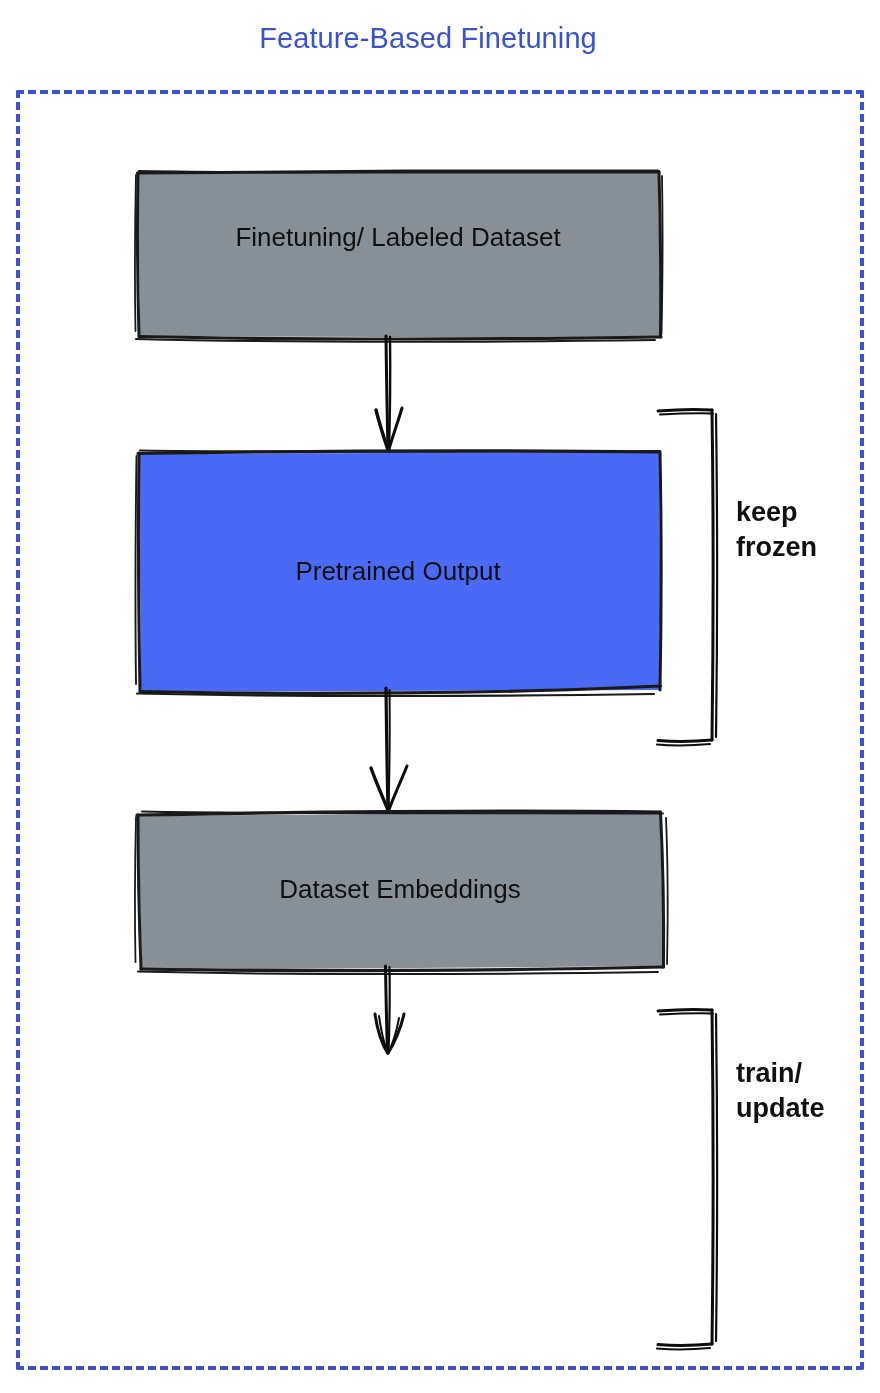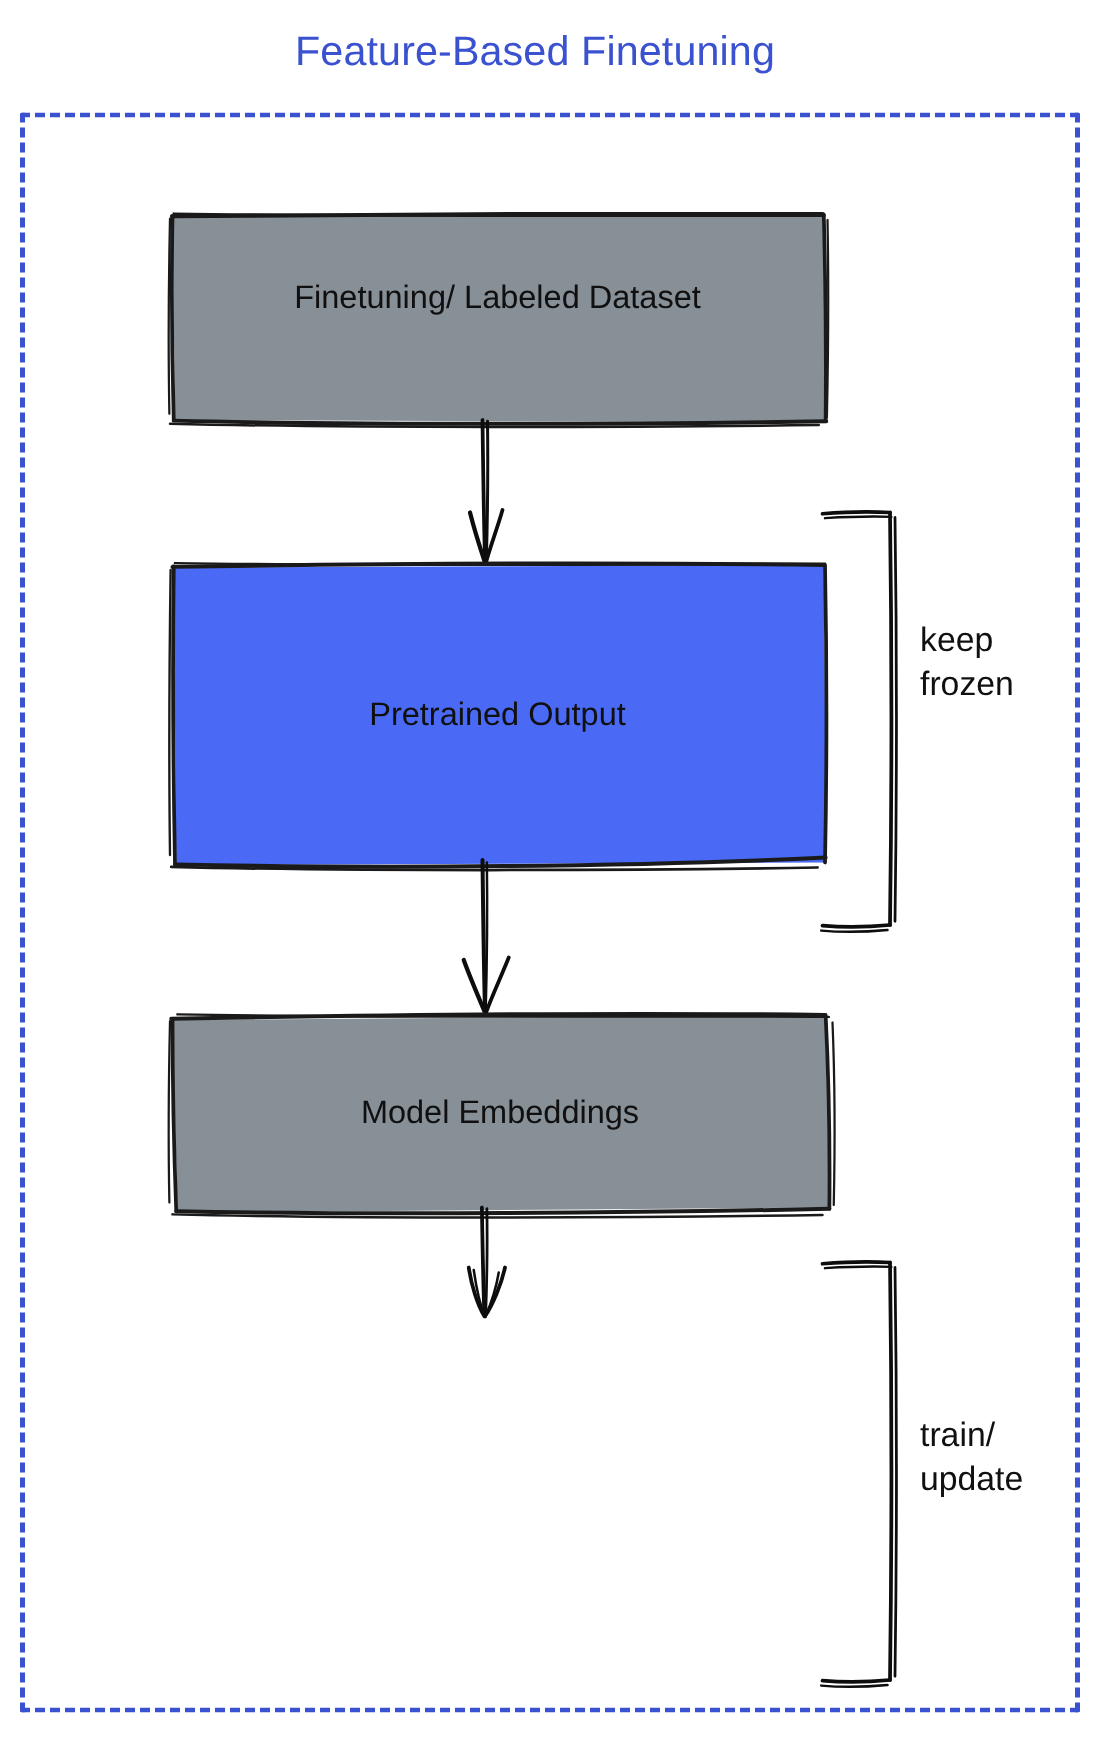--- a/index.html
+++ b/index.html
@@ -23,21 +23,21 @@
     height: 1393px;
   }
 
   
   .diagram-title {
     position: absolute;
     left: 0;
     top: 22px;
     width: 856px;
     text-align: center;
-    font-size: 33px;
+    font-size: 29px;
     font-weight: 400;
     letter-spacing: 0.1px;
     color: #3a51d0;
     white-space: nowrap;
   }
 
   
   .dashed-frame {
     position: absolute;
     left: 16px;
@@ -101,25 +101,25 @@
   }
   #bracket-frozen { left: 650px; top: 404px; width: 76px; height: 344px; }
   #bracket-train  { left: 650px; top: 1004px; width: 76px; height: 348px; }
 
   
   .side-label {
     position: absolute;
     color: #101010;
     font-size: 27px;
     line-height: 35px;
-    font-weight: 400;
+    font-weight: 700;
     white-space: pre;
   }
   #label-keep-frozen { left: 736px; top: 495px; }
-  #label-train-update { left: 736px; top: 1131px; }
+  #label-train-update { left: 736px; top: 1056px; }
 </style>
 </head>
 <body>
 
 <div id="canvas">
 
   <div class="diagram-title">Feature-Based Finetuning</div>
 
   <div class="dashed-frame"></div>
 
@@ -183,21 +183,21 @@
       <path d="M8,10 L530,6 L534,160 L12,164 Z" fill="#878f97"></path>
       <path d="M7,9 C170,6 375,4 530,6" fill="none" stroke="#1a1a1a" stroke-width="3.2" stroke-linecap="round"></path>
       <path d="M12,5.5 C178,8.5 378,6.5 533,7.5" fill="none" stroke="#1a1a1a" stroke-width="2" stroke-linecap="round"></path>
       <path d="M530.5,6 C533,56 534,110 533.5,161" fill="none" stroke="#1a1a1a" stroke-width="3" stroke-linecap="round"></path>
       <path d="M536,12 C538,60 538,112 537,158" fill="none" stroke="#1a1a1a" stroke-width="1.8" stroke-linecap="round"></path>
       <path d="M533.5,161 C382,164.5 168,166 11,163" fill="none" stroke="#1a1a1a" stroke-width="3.2" stroke-linecap="round"></path>
       <path d="M528,166 C372,168.5 152,169 8,165.5" fill="none" stroke="#1a1a1a" stroke-width="2" stroke-linecap="round"></path>
       <path d="M11,163 C9,110 8,56 8,9" fill="none" stroke="#1a1a1a" stroke-width="3" stroke-linecap="round"></path>
       <path d="M5.5,156 C4.5,106 5,54 6,11" fill="none" stroke="#1a1a1a" stroke-width="1.8" stroke-linecap="round"></path>
     </svg>
-    <div class="node-label">Model Embeddings</div>
+    <div class="node-label">Dataset Embeddings</div>
   </div>
 
   <svg class="arrow-svg" id="arrow-embeddings-classifier" width="80" height="92" viewBox="0 0 80 92">
     <path d="M35.5,2 C36,30 36.5,62 37.5,88" fill="none" stroke="#0d0d0d" stroke-width="3" stroke-linecap="round"></path>
     <path name="stroke2" d="M39.5,3 C40,31 39.5,62 38.5,89" fill="none" stroke="#0d0d0d" stroke-width="2.2" stroke-linecap="round"></path>
     <path d="M25,50 C27,64 32,80 37.5,89" fill="none" stroke="#0d0d0d" stroke-width="3" stroke-linecap="round"></path>
     <path d="M29,52 C31,66 34,80 38,89.5" fill="none" stroke="#0d0d0d" stroke-width="2" stroke-linecap="round"></path>
     <path d="M54,50 C51,64 44,80 38,89" fill="none" stroke="#0d0d0d" stroke-width="3" stroke-linecap="round"></path>
     <path d="M49,54 C47,66 42,81 38.2,89.5" fill="none" stroke="#0d0d0d" stroke-width="2" stroke-linecap="round"></path>
   </svg>

